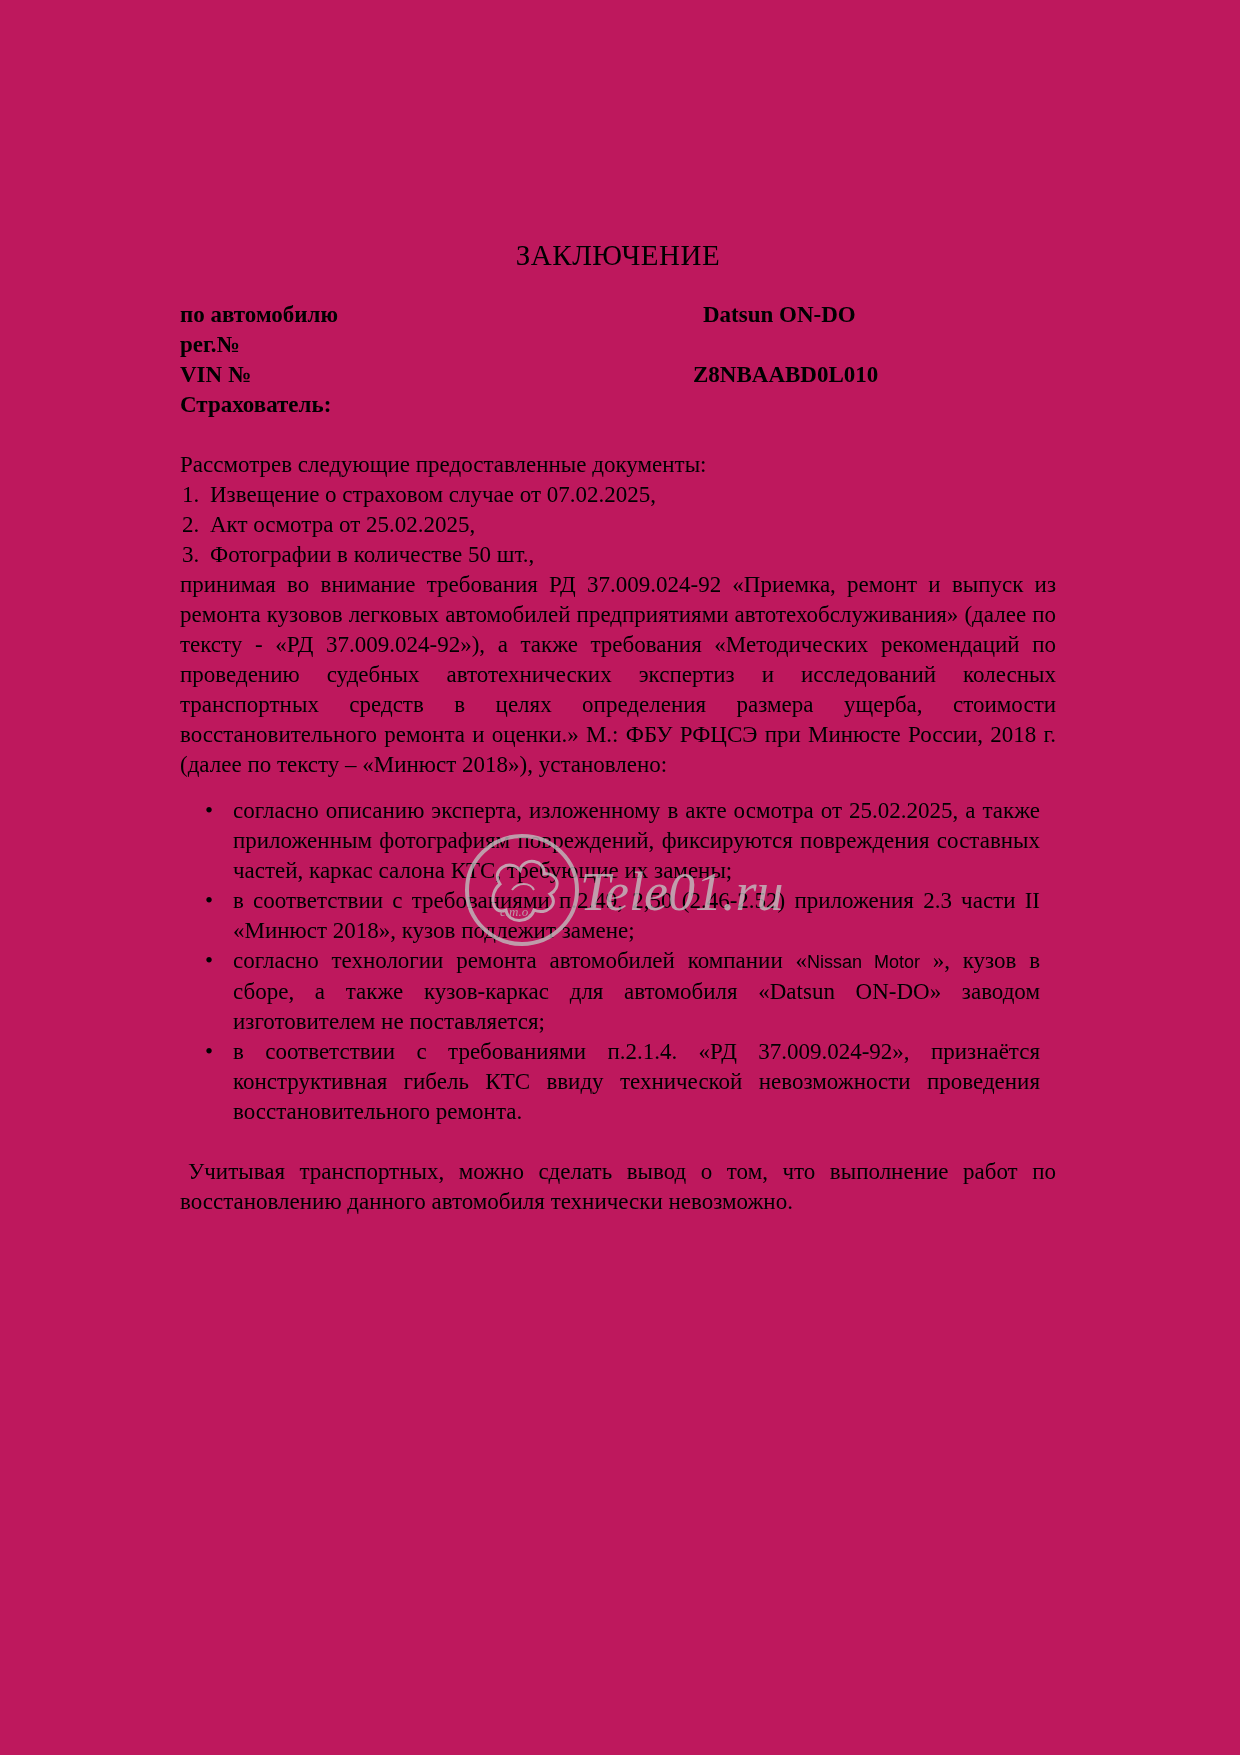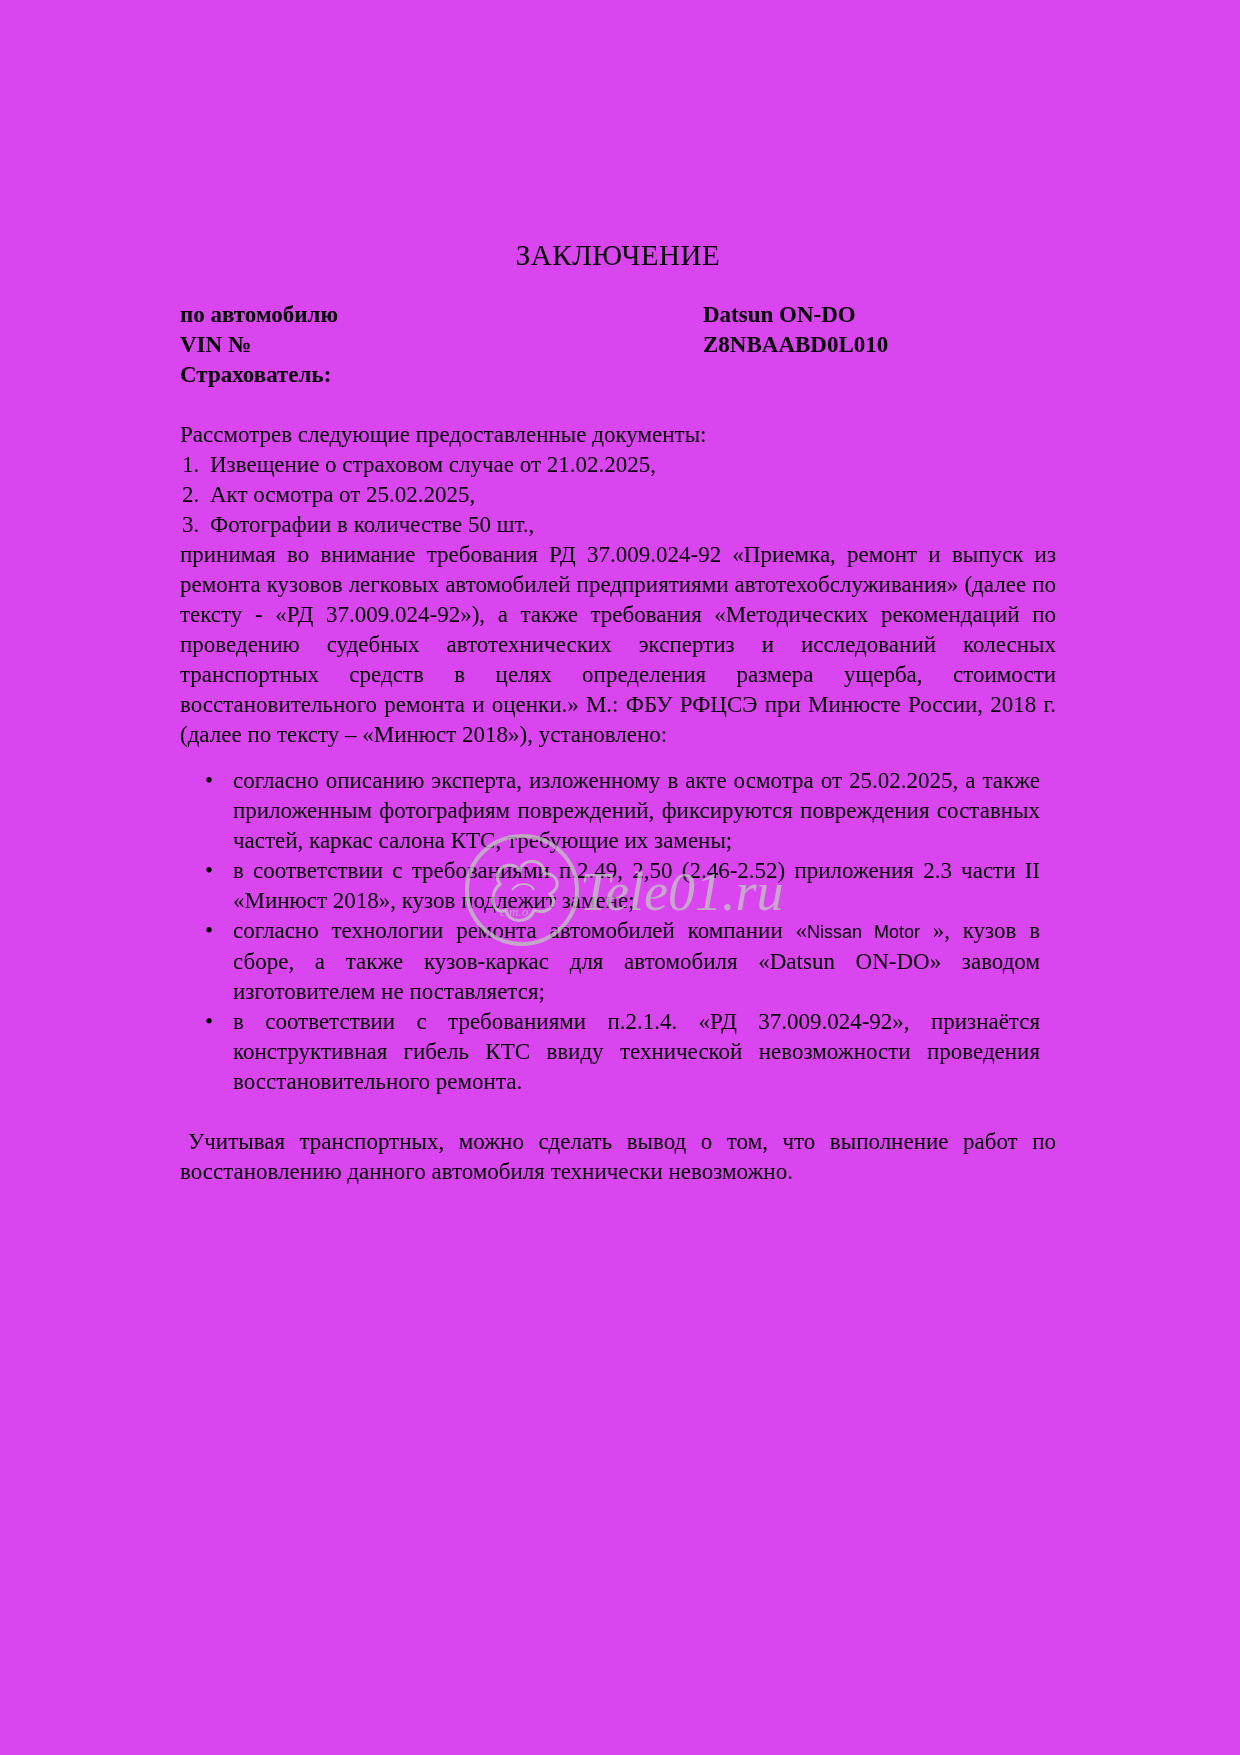--- a/index.html
+++ b/index.html
@@ -1,20 +1,20 @@
 <!DOCTYPE html>
 <html><head>
 <meta charset="utf-8">
 <style>
   html, body { margin: 0; padding: 0; background: #ffffff; }
   .page {
     position: relative;
     width: 1240px;
     height: 1755px;
-    background: #d946ef;
+    background: #be185d;
     color: #000000;
     font-family: "Liberation Serif", "DejaVu Serif", serif;
     font-size: 23px;
     line-height: 30px;
     box-sizing: border-box;
     padding: 238px 184px 0 180px;
     overflow: hidden;
   }
   .doc-title {
     font-size: 29px;
@@ -57,28 +57,29 @@
 </style>
 </head>
 <body>
 
 <div class="page">
 
   <h1 class="doc-title">ЗАКЛЮЧЕНИЕ</h1>
 
   <div class="hdr-block">
       <div class="hdr-row"><span class="hdr-label">по автомобилю</span><span class="hdr-value">Datsun ON-DO</span></div>
+      <div class="hdr-row"><span class="hdr-label">рег.№</span><span class="hdr-value"></span></div>
       <div class="hdr-row"><span class="hdr-label">VIN №</span><span class="hdr-value">Z8NBAABD0L010</span></div>
       <div class="hdr-row"><span class="hdr-label">Страхователь:</span><span class="hdr-value"></span></div>
     </div>
 
   <div class="intro-line">Рассмотрев следующие предоставленные документы:</div>
 
   <ol class="docs-list">
-      <li><span class="doc-num">1.</span><span>Извещение о страховом случае от 21.02.2025,</span></li>
+      <li><span class="doc-num">1.</span><span>Извещение о страховом случае от 07.02.2025,</span></li>
       <li><span class="doc-num">2.</span><span>Акт осмотра от 25.02.2025,</span></li>
       <li><span class="doc-num">3.</span><span>Фотографии в количестве 50 шт.,</span></li>
     </ol>
 
   <p class="main-para">принимая во внимание требования РД 37.009.024-92 «Приемка, ремонт и выпуск из ремонта кузовов легковых автомобилей предприятиями автотехобслуживания» (далее по тексту - «РД 37.009.024-92»), а также требования «Методических рекомендаций по проведению судебных автотехнических экспертиз и исследований колесных транспортных средств в целях определения размера ущерба, стоимости восстановительного ремонта и оценки.» М.: ФБУ РФЦСЭ при Минюсте России, 2018 г. (далее по тексту – «Минюст 2018»), установлено:</p>
 
   <ul class="points-list">
       <li><span>согласно описанию эксперта, изложенному в акте осмотра от 25.02.2025, а также приложенным фотографиям повреждений, фиксируются повреждения составных частей, каркас салона КТС, требующие их замены;</span></li>
       <li><span>в соответствии с требованиями п.2.49, 2,50 (2.46-2.52) приложения 2.3 части II «Минюст 2018», кузов подлежит замене;</span></li>
       <li><span>согласно технологии ремонта автомобилей компании «</span><span class="seg-sans">Nissan Motor</span><span> », кузов в сборе, а также кузов-каркас для автомобиля «Datsun ON-DO» заводом изготовителем не поставляется;</span></li>

